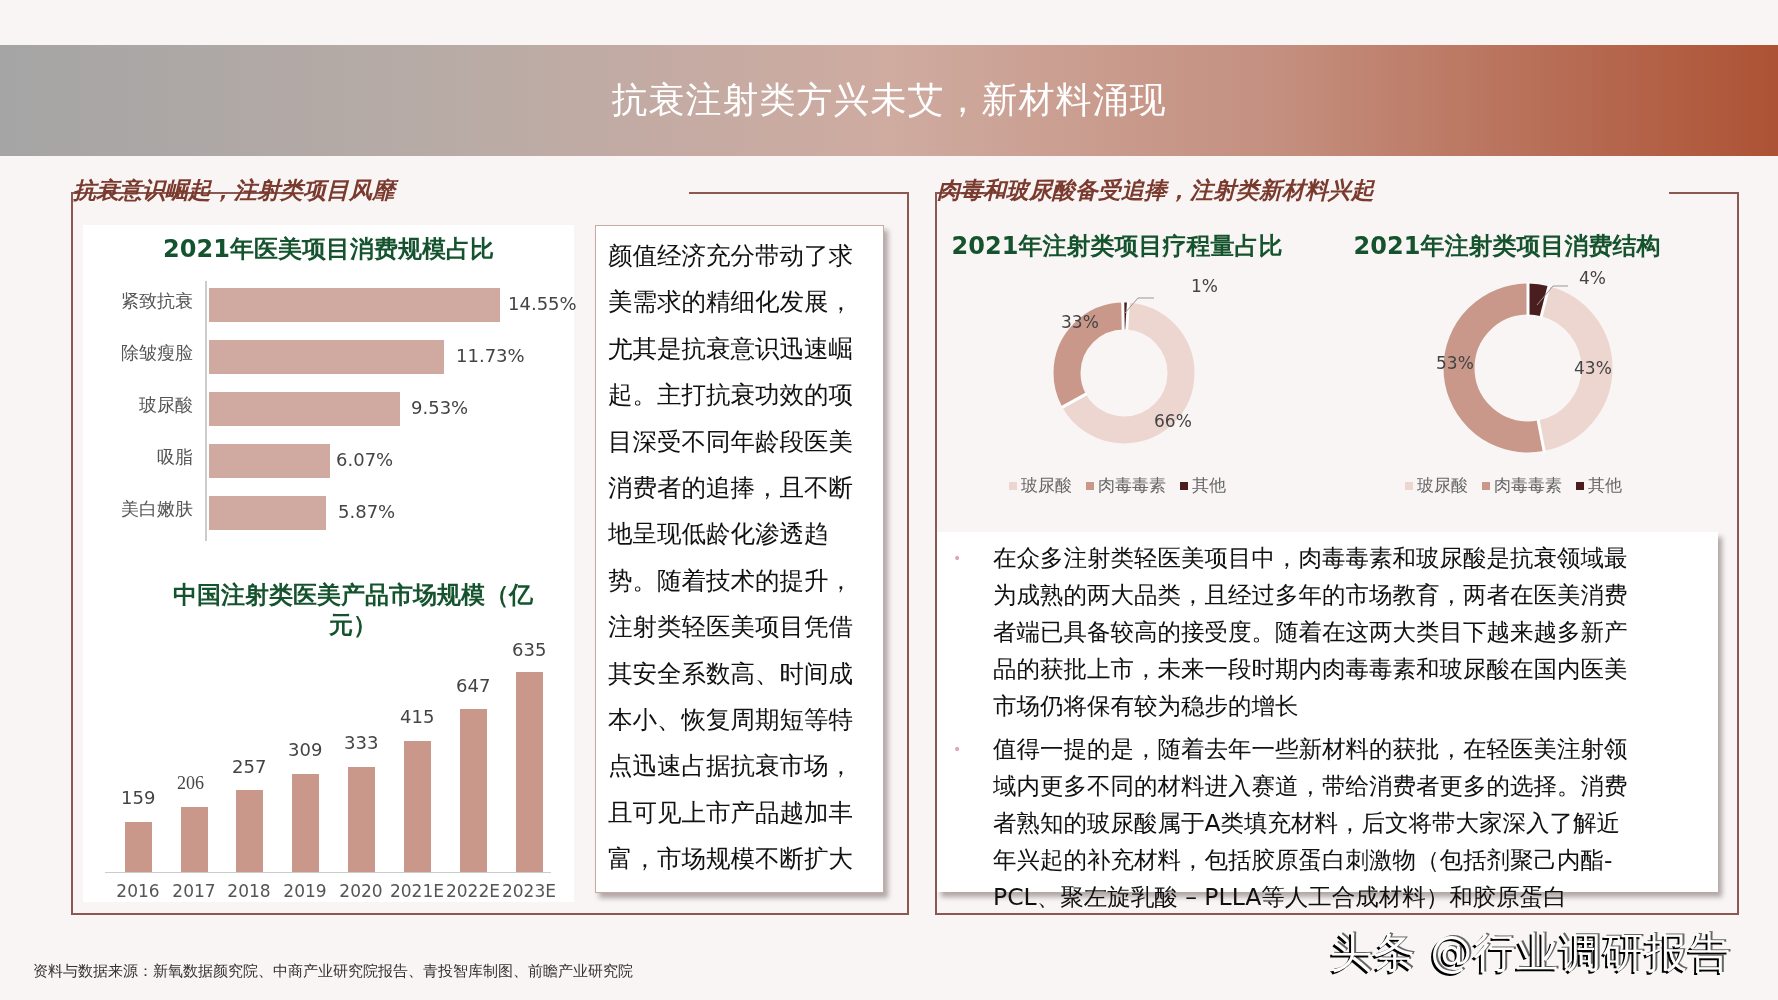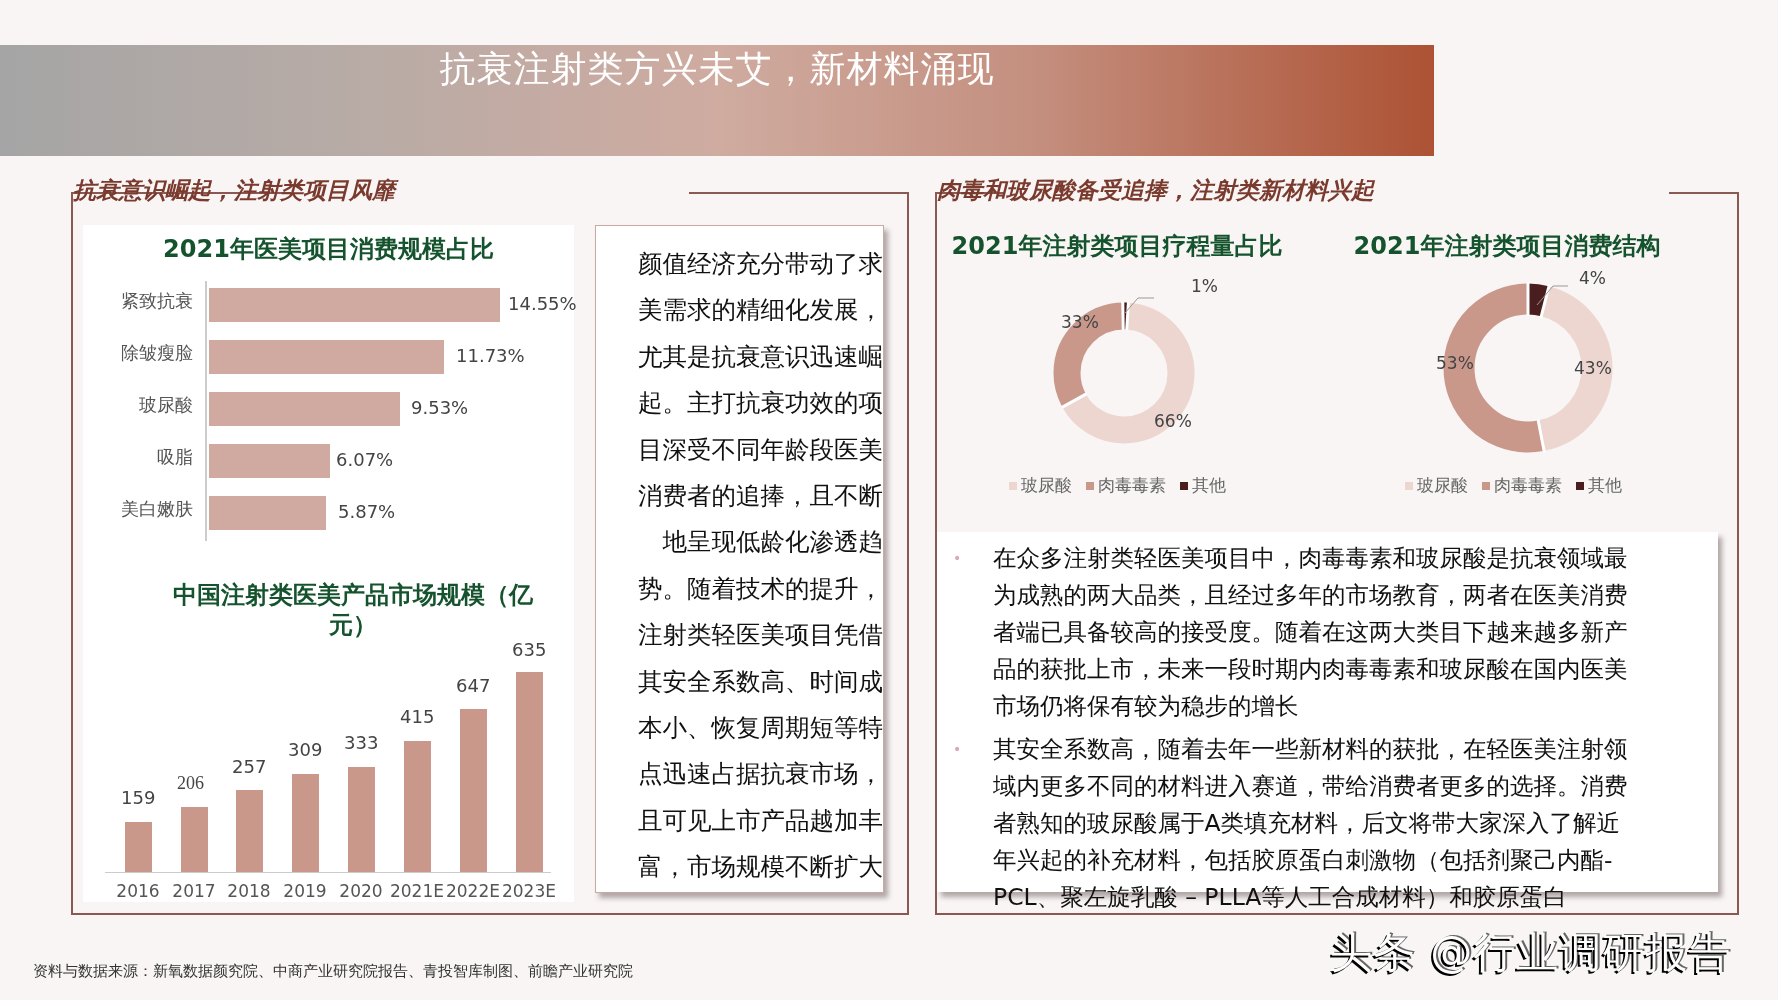--- a/index.html
+++ b/index.html
@@ -1,17 +1,17 @@
 <!DOCTYPE html>
 <html><head>
 <meta charset="utf-8">
 <style>
   html,body{margin:0;padding:0;}
   body{width:1778px;height:1000px;background:#f8f5f4;position:relative;overflow:hidden;font-family:"DejaVu Sans","Liberation Sans",sans-serif;color:#222;}
-  .banner{position:absolute;left:0;top:45px;width:1434px;height:111px;background:linear-gradient(90deg,#a5a5a5 0%,#b8aba6 25%,#cfaba0 50%,#c48f7f 72%,#ad5234 100%);display:flex;align-items:flex-start;justify-content:center;}
+  .banner{position:absolute;left:0;top:45px;width:1778px;height:111px;background:linear-gradient(90deg,#a5a5a5 0%,#b8aba6 25%,#cfaba0 50%,#c48f7f 72%,#ad5234 100%);display:flex;align-items:center;justify-content:center;}
   .banner-title{color:#fff;font-size:36px;letter-spacing:1px;}
   .panel{position:absolute;border:2px solid #8a5a52;border-top:none;}
   .panel-top{position:absolute;top:0;height:2px;background:#8a5a52;}
   .panel-head{position:absolute;top:-17px;left:0;right:0;text-align:left;font-size:23px;font-weight:bold;font-style:italic;color:#7a3a2e;}
   .white-box{position:absolute;background:#fff;}
   .chart-title{position:absolute;font-weight:bold;color:#14532d;text-align:center;}
   .bar-label{position:absolute;font-size:18px;color:#555;text-align:right;width:110px;}
   .hbar{position:absolute;height:34px;background:#d0a9a0;}
   .val{position:absolute;font-size:18px;color:#444;}
   .vbar{position:absolute;width:27px;background:#c9988b;}
@@ -97,21 +97,21 @@
 
     <div class="vbar" style="left:377px;top:484px;height:163px;"></div>
     <div class="val" style="left:373px;top:450px;">647</div>
     <div class="xlab" style="left:362px;top:656px;">2022E</div>
 
     <div class="vbar" style="left:433px;top:447px;height:200px;"></div>
     <div class="val" style="left:429px;top:414px;">635</div>
     <div class="xlab" style="left:418px;top:656px;">2023E</div>
   </div>
 
-  <div class="textbox" style="left:522px;top:33px;width:289px;height:668px;padding:8px 0 0 12px;box-sizing:border-box;text-align:right;">
+  <div class="textbox" style="left:522px;top:33px;width:289px;height:668px;padding:0 0 0 12px;box-sizing:border-box;">
     <div style="padding-top:7px;">
       <div class="tb-line">颜值经济充分带动了求</div>
       <div class="tb-line">美需求的精细化发展，</div>
       <div class="tb-line">尤其是抗衰意识迅速崛</div>
       <div class="tb-line">起。主打抗衰功效的项</div>
       <div class="tb-line">目深受不同年龄段医美</div>
       <div class="tb-line">消费者的追捧，且不断</div>
       <div class="tb-line">地呈现低龄化渗透趋</div>
       <div class="tb-line">势。随着技术的提升，</div>
       <div class="tb-line">注射类轻医美项目凭借</div>
@@ -185,21 +185,21 @@
     <div class="bullet-item">
       <span class="dot">•</span>
       <p>在众多注射类轻医美项目中，肉毒毒素和玻尿酸是抗衰领域最</p>
       <p>为成熟的两大品类，且经过多年的市场教育，两者在医美消费</p>
       <p>者端已具备较高的接受度。随着在这两大类目下越来越多新产</p>
       <p>品的获批上市，未来一段时期内肉毒毒素和玻尿酸在国内医美</p>
       <p>市场仍将保有较为稳步的增长</p>
     </div>
     <div class="bullet-item" style="margin-top:10px;">
       <span class="dot">•</span>
-      <p>其安全系数高，随着去年一些新材料的获批，在轻医美注射领</p>
+      <p>值得一提的是，随着去年一些新材料的获批，在轻医美注射领</p>
       <p>域内更多不同的材料进入赛道，带给消费者更多的选择。消费</p>
       <p>者熟知的玻尿酸属于A类填充材料，后文将带大家深入了解近</p>
       <p>年兴起的补充材料，包括胶原蛋白刺激物（包括剂聚己内酯-</p>
       <p>PCL、聚左旋乳酸 – PLLA等人工合成材料）和胶原蛋白</p>
     </div>
   </div>
 </div>
 
 <div class="source">资料与数据来源：新氧数据颜究院、中商产业研究院报告、青投智库制图、前瞻产业研究院</div>
 <div class="watermark">头条 @行业调研报告</div>

